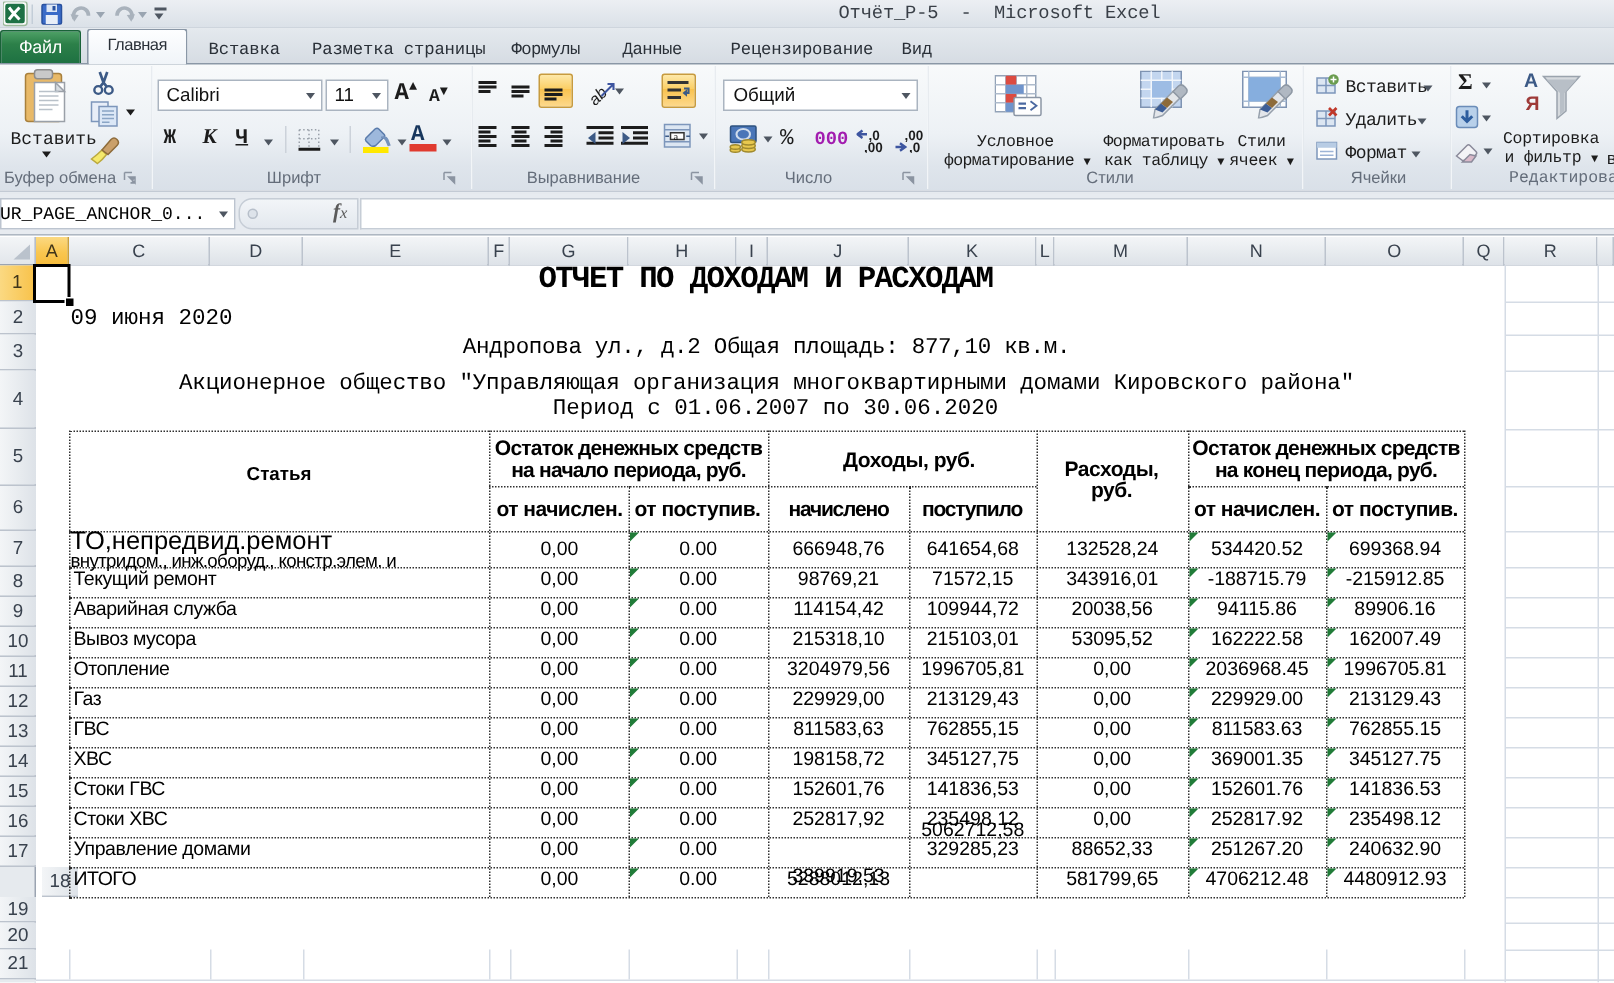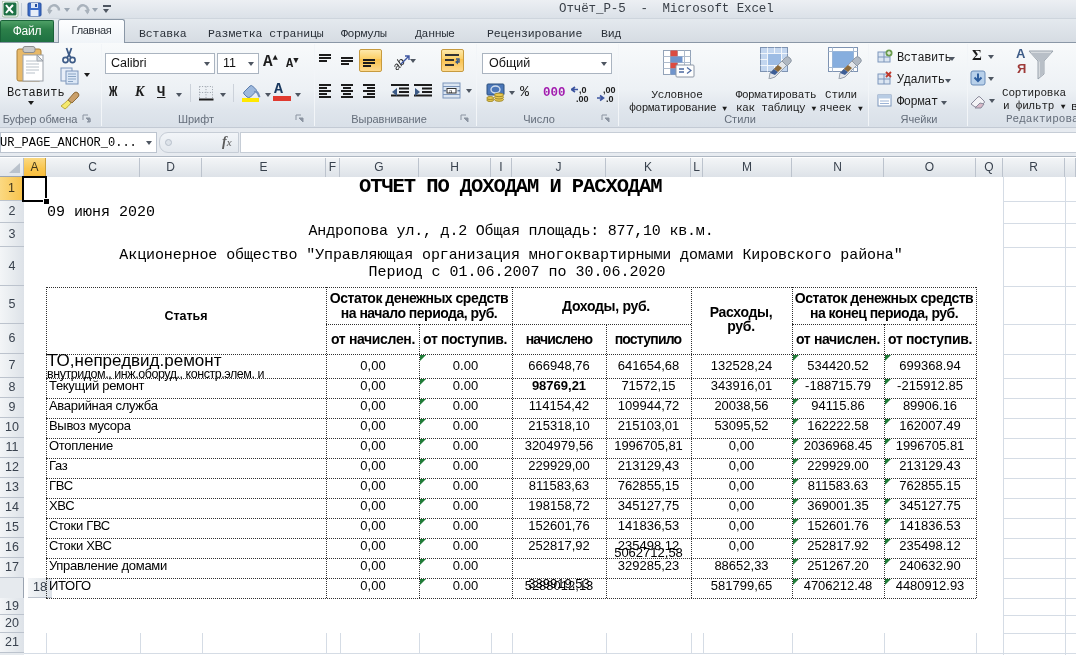--- a/index.html
+++ b/index.html
@@ -506,21 +506,21 @@
 <div class="num" style="left:648.5px;top:359px;">641654,68</div>
 <div class="num" style="left:741.5px;top:359px;">132528,24</div>
 <div class="num" style="left:838.0px;top:359px;">534420.52</div>
 <div class="num" style="left:930.0px;top:359px;">699368.94</div>
 <div class="tri" style="left:420px;top:355px;"></div>
 <div class="tri" style="left:793px;top:355px;"></div>
 <div class="tri" style="left:885px;top:355px;"></div>
 <div class="lbl" style="left:49px;top:379px;">Текущий ремонт</div>
 <div class="num" style="left:373.0px;top:379px;">0,00</div>
 <div class="num" style="left:465.5px;top:379px;">0.00</div>
-<div class="num" style="left:559.0px;top:379px;font-weight:bold;">98769,21</div>
+<div class="num" style="left:559.0px;top:379px;">98769,21</div>
 <div class="num" style="left:648.5px;top:379px;">71572,15</div>
 <div class="num" style="left:741.5px;top:379px;">343916,01</div>
 <div class="num" style="left:838.0px;top:379px;">-188715.79</div>
 <div class="num" style="left:930.0px;top:379px;">-215912.85</div>
 <div class="tri" style="left:420px;top:379px;"></div>
 <div class="tri" style="left:793px;top:379px;"></div>
 <div class="tri" style="left:885px;top:379px;"></div>
 <div class="lbl" style="left:49px;top:399px;">Аварийная служба</div>
 <div class="num" style="left:373.0px;top:399px;">0,00</div>
 <div class="num" style="left:465.5px;top:399px;">0.00</div>

